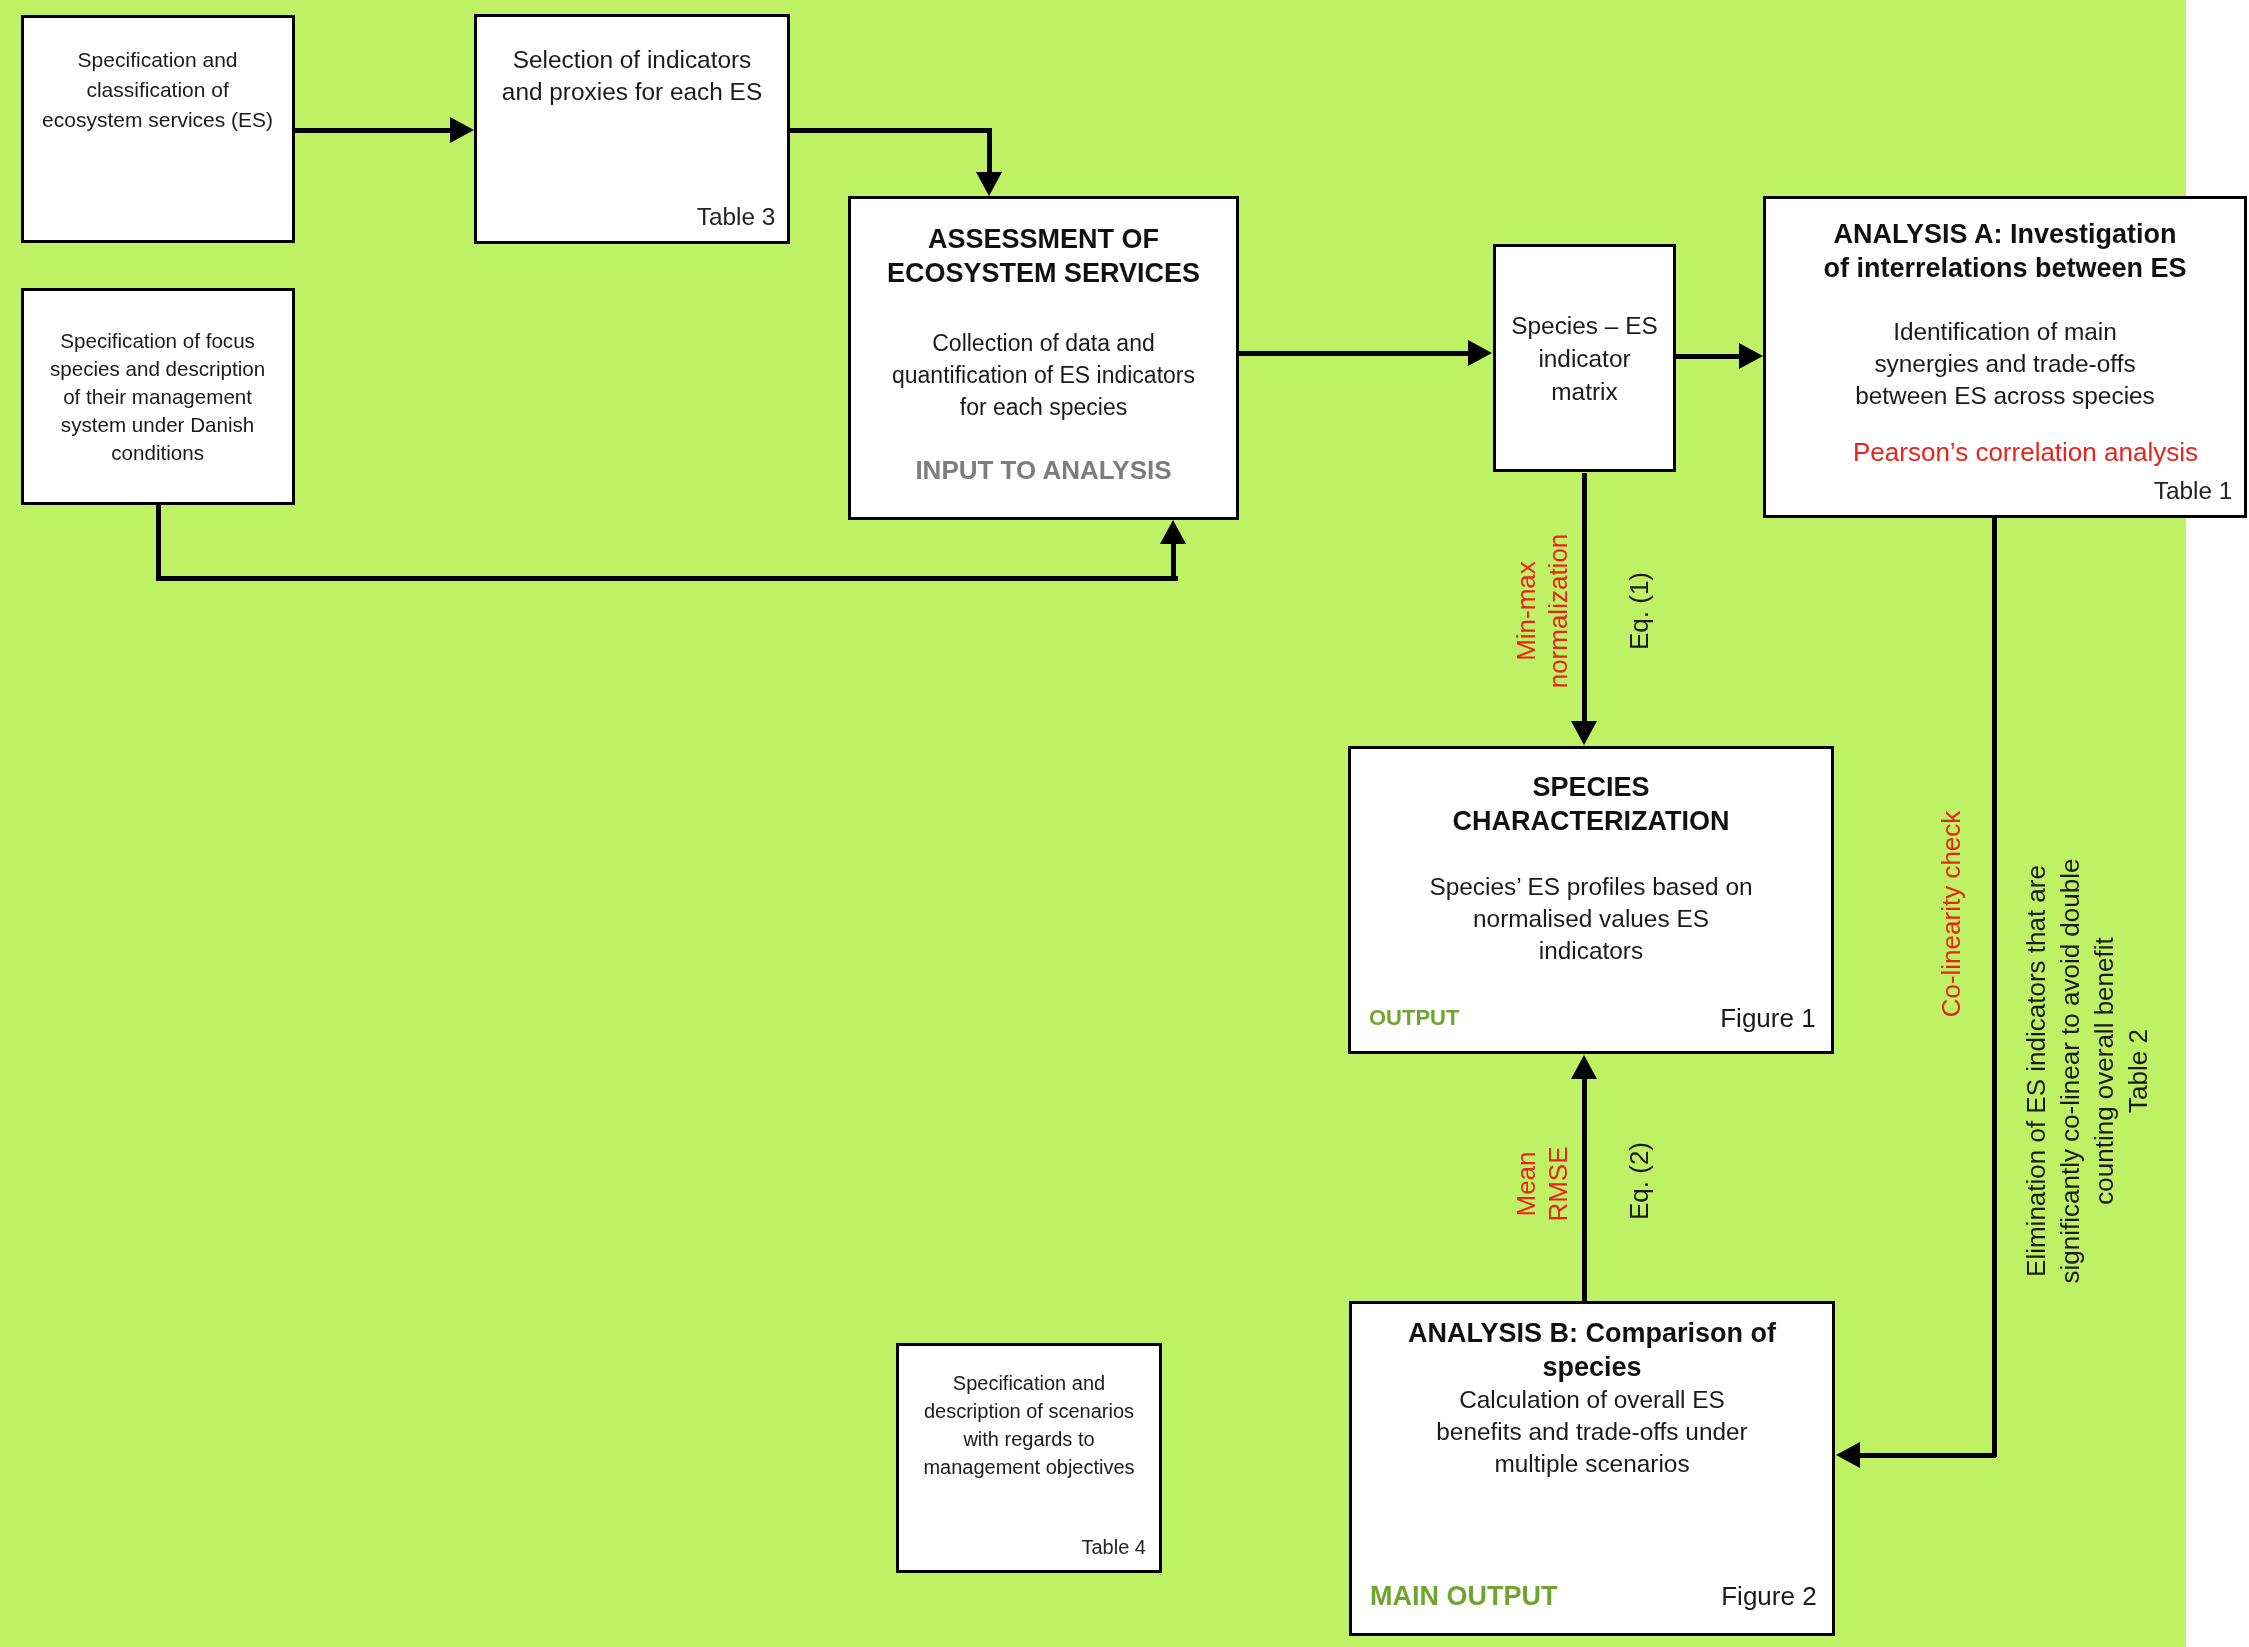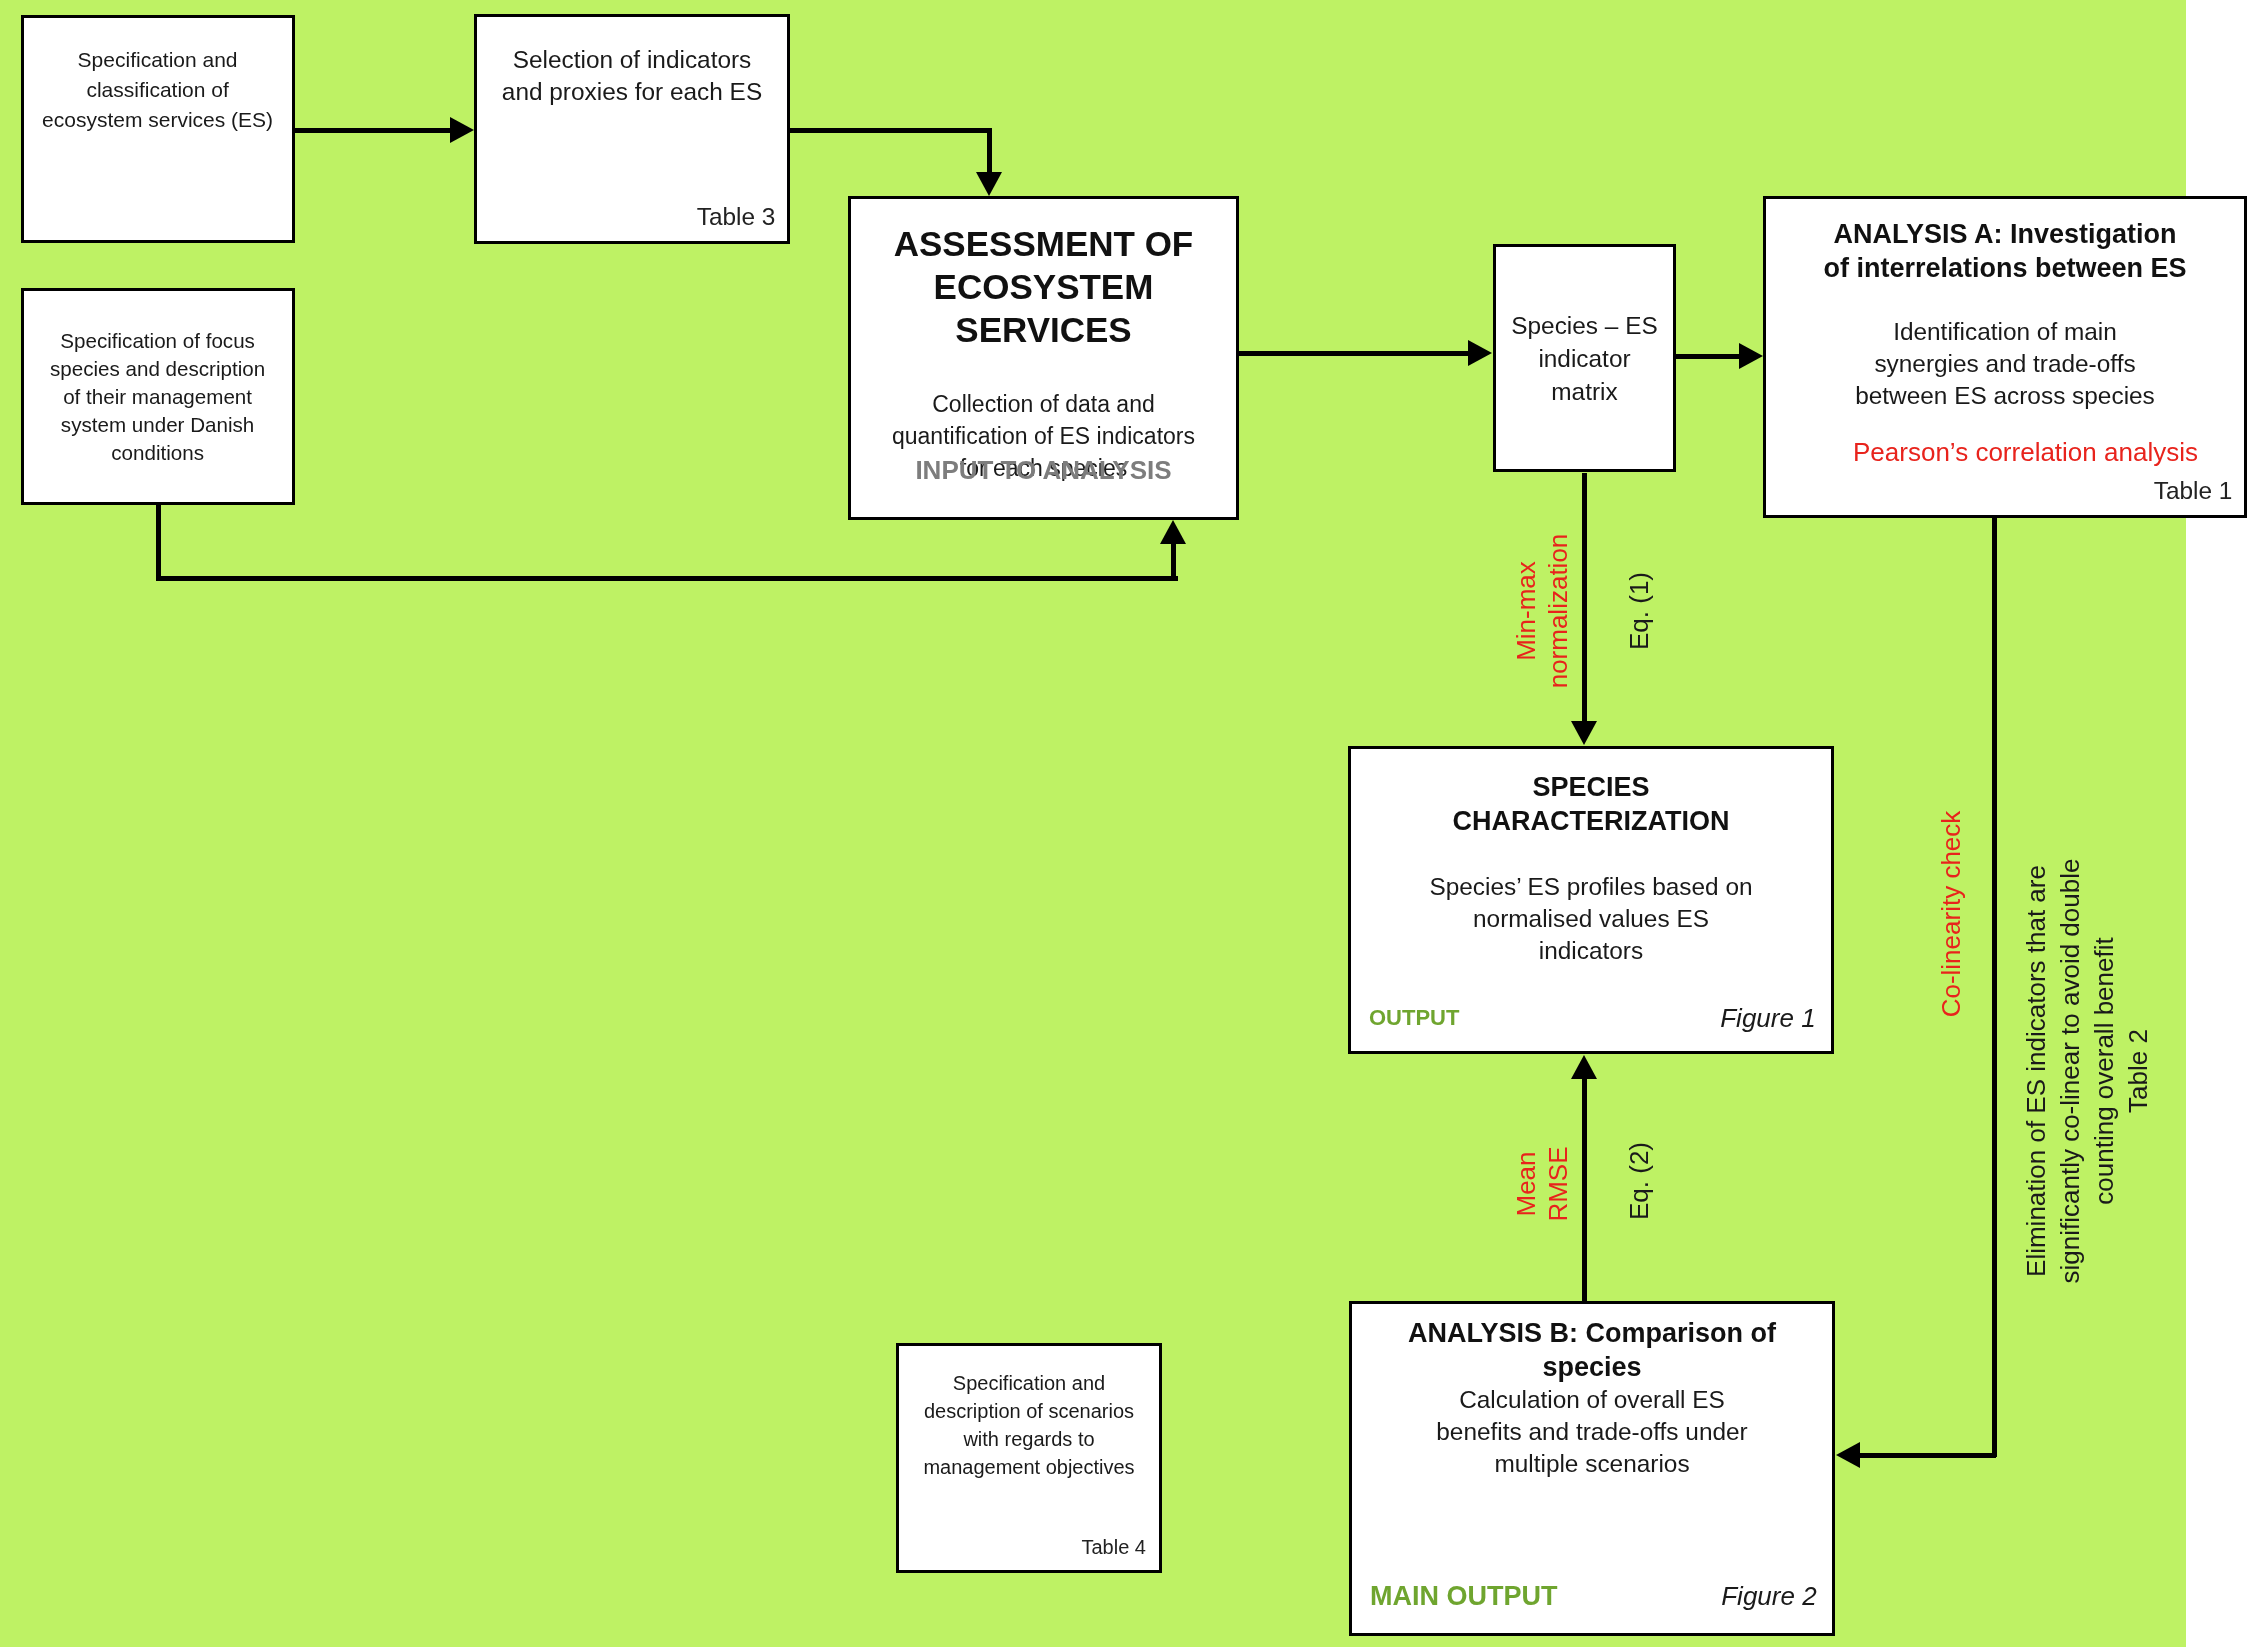--- a/index.html
+++ b/index.html
@@ -11,21 +11,21 @@
   .box {
     position:absolute; background:#ffffff; border:3.9px solid var(--black);
     box-sizing:border-box; text-align:center;
   }
   .prelines { white-space:pre-line; }
   .vcenter { display:flex; flex-direction:column; justify-content:center; align-items:center; }
   .title { font-weight:bold; color:#111111; }
   .tag { position:absolute; color:#222222; }
   .tag-br { right:11.6px; bottom:7.7px; }
   .footer-left { position:absolute; left:18px; font-weight:bold; }
-  .fig-right { position:absolute; right:15.4px;font-style:italic; }
+  .fig-right { position:absolute; right:15.4px; }
   .seg { position:absolute; background:var(--black); }
   .arr { position:absolute; width:0; height:0; }
   .arr-right { border-top:13px solid transparent; border-bottom:13px solid transparent; border-left:24.4px solid var(--black); }
   .arr-left  { border-top:13px solid transparent; border-bottom:13px solid transparent; border-right:24.4px solid var(--black); }
   .arr-down  { border-left:13px solid transparent; border-right:13px solid transparent; border-top:24.4px solid var(--black); }
   .arr-up    { border-left:13px solid transparent; border-right:13px solid transparent; border-bottom:24.4px solid var(--black); }
   .rot { position:absolute; transform:rotate(-90deg); text-align:center; }
   .red { color:var(--red); }
   .green { color:var(--green); }
   .gray { color:var(--gray); }
@@ -49,21 +49,21 @@
 
   <div class="box vcenter" style="left:20.6px; top:288px; width:274px; height:217px; font-size:20.6px; line-height:28px;">
     <div class="prelines">Specification of focus
 species and description
 of their management
 system under Danish
 conditions</div>
   </div>
 
   <div class="box" style="left:848px; top:196px; width:391px; height:324px; padding-top:22.5px; font-size:24.4px; line-height:32px;">
-    <div class="title prelines" style="font-size:35px; line-height:43px;">ASSESSMENT OF
+    <div class="title prelines" style="font-size:27px; line-height:34px;">ASSESSMENT OF
 ECOSYSTEM SERVICES</div>
     <div class="prelines" style="margin-top:37px; font-size:23px; line-height:32px;">Collection of data and
 quantification of ES indicators
 for each species</div>
     <div class="gray" style="position:absolute; left:0; right:0; bottom:31px; font-weight:bold; font-size:26px;">INPUT TO ANALYSIS</div>
   </div>
 
   <div class="box vcenter" style="left:1493px; top:244px; width:183px; height:228px; font-size:24.4px; line-height:33px;">
     <div class="prelines">Species – ES
 indicator

